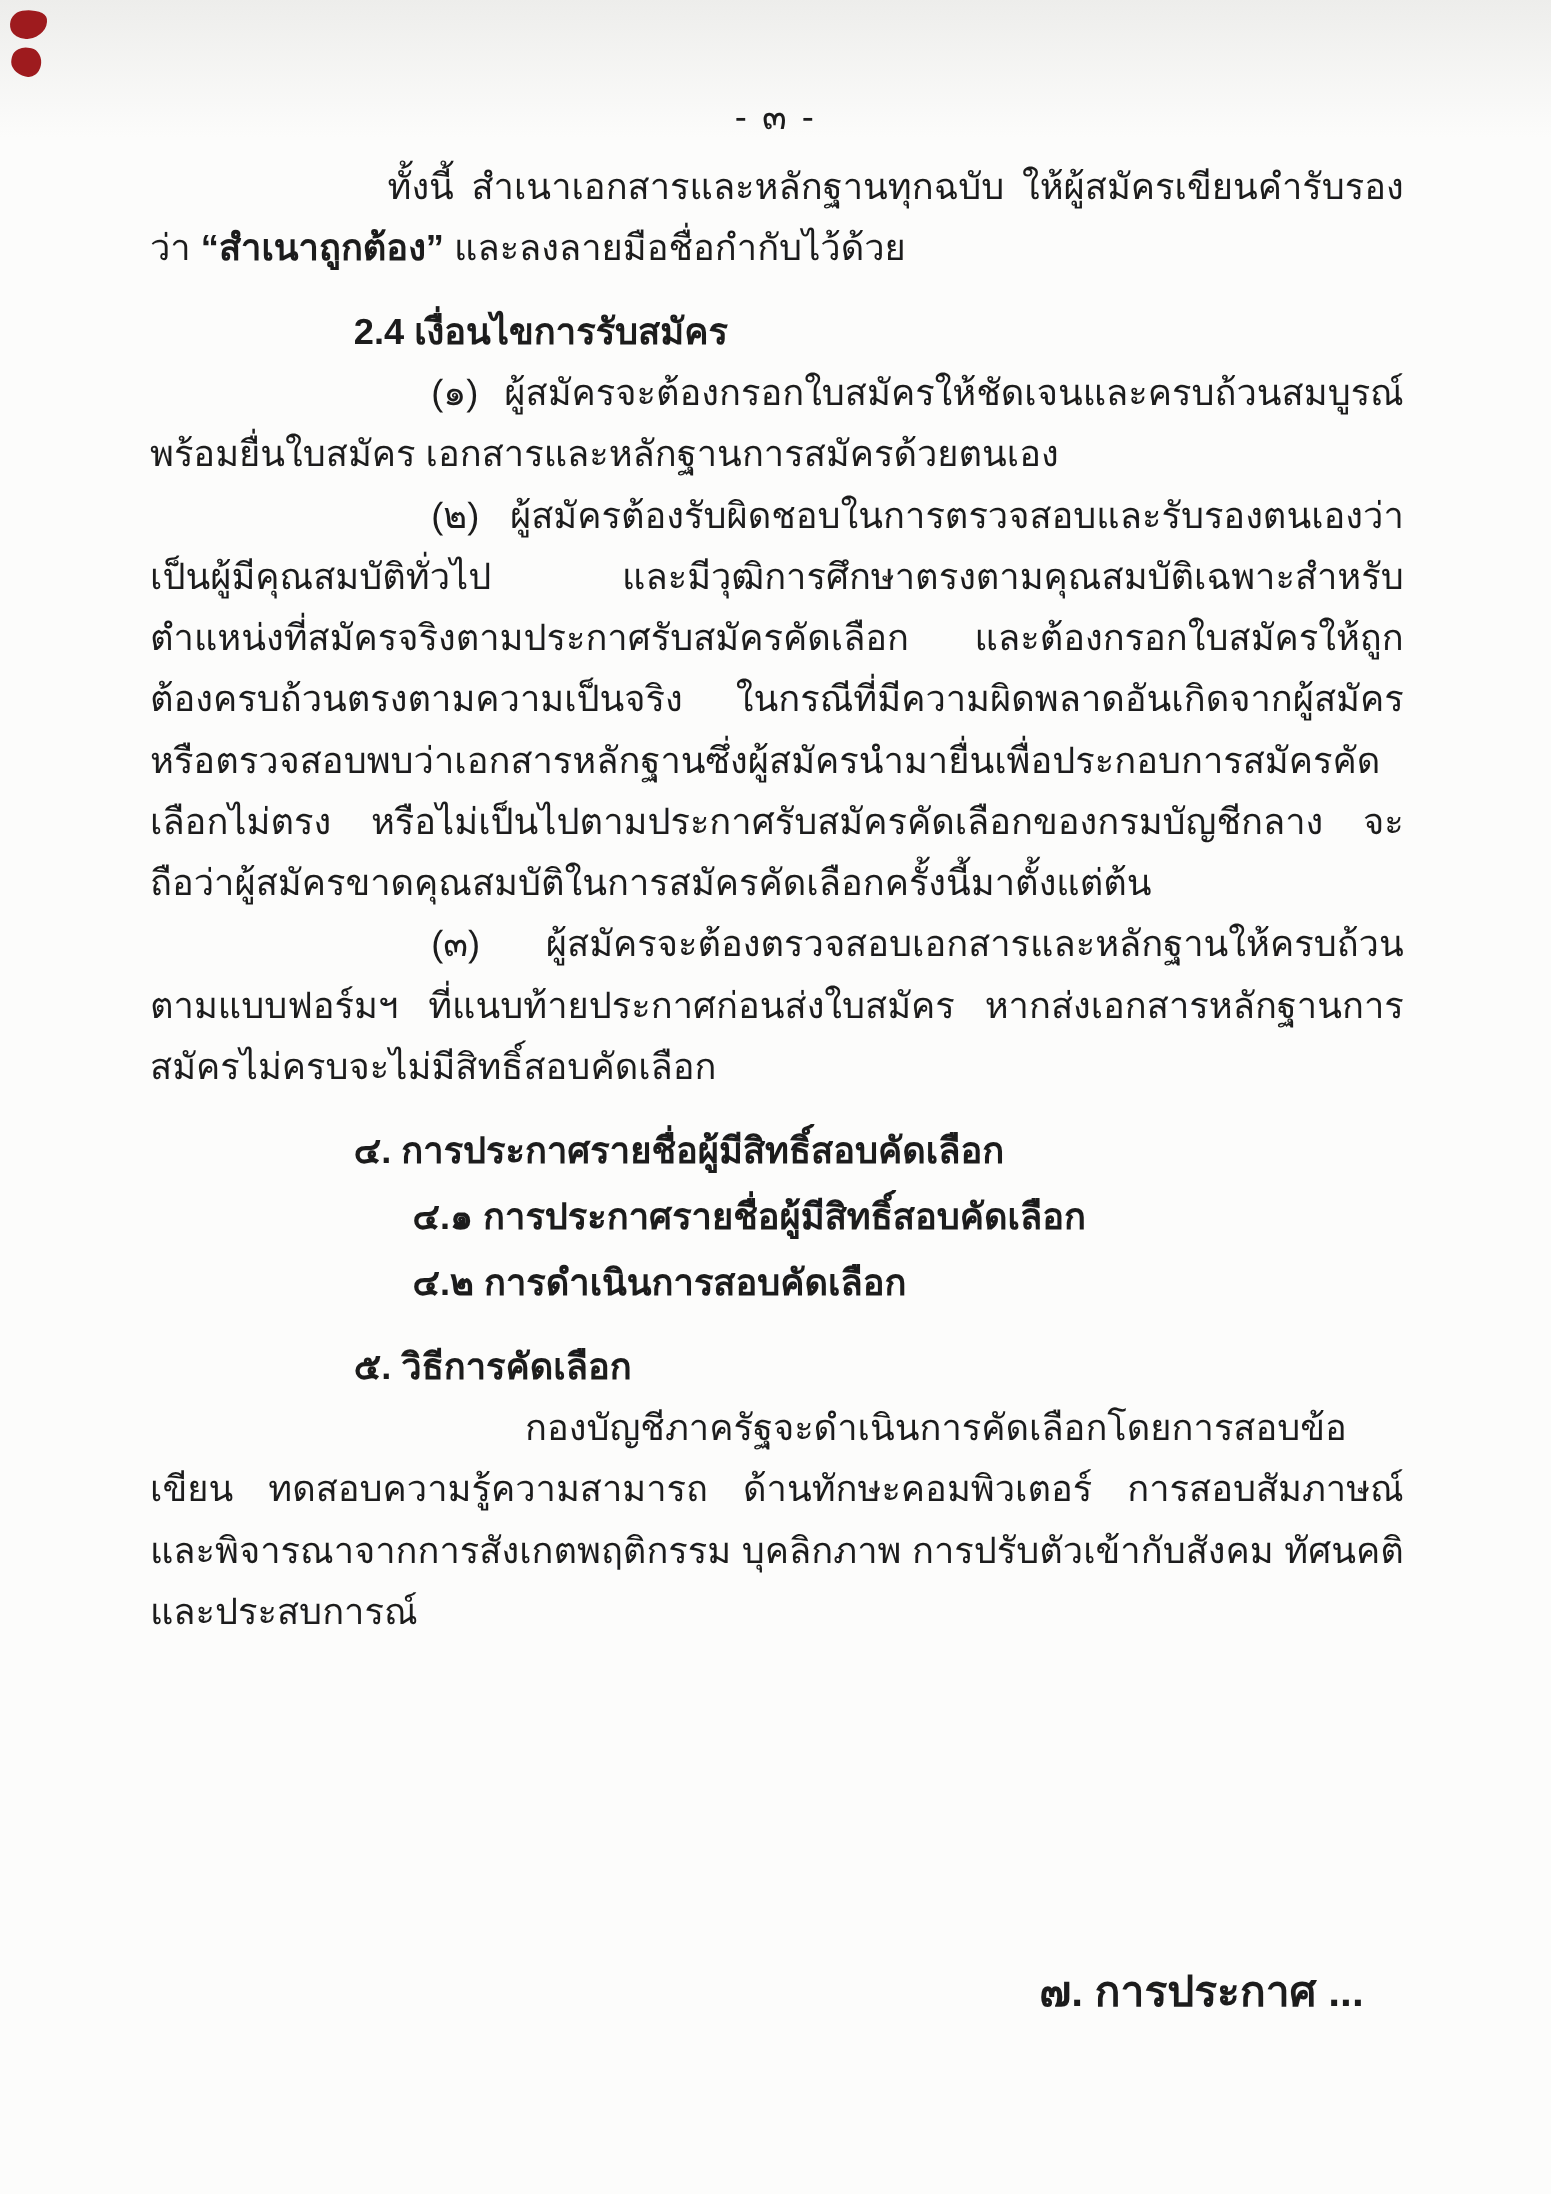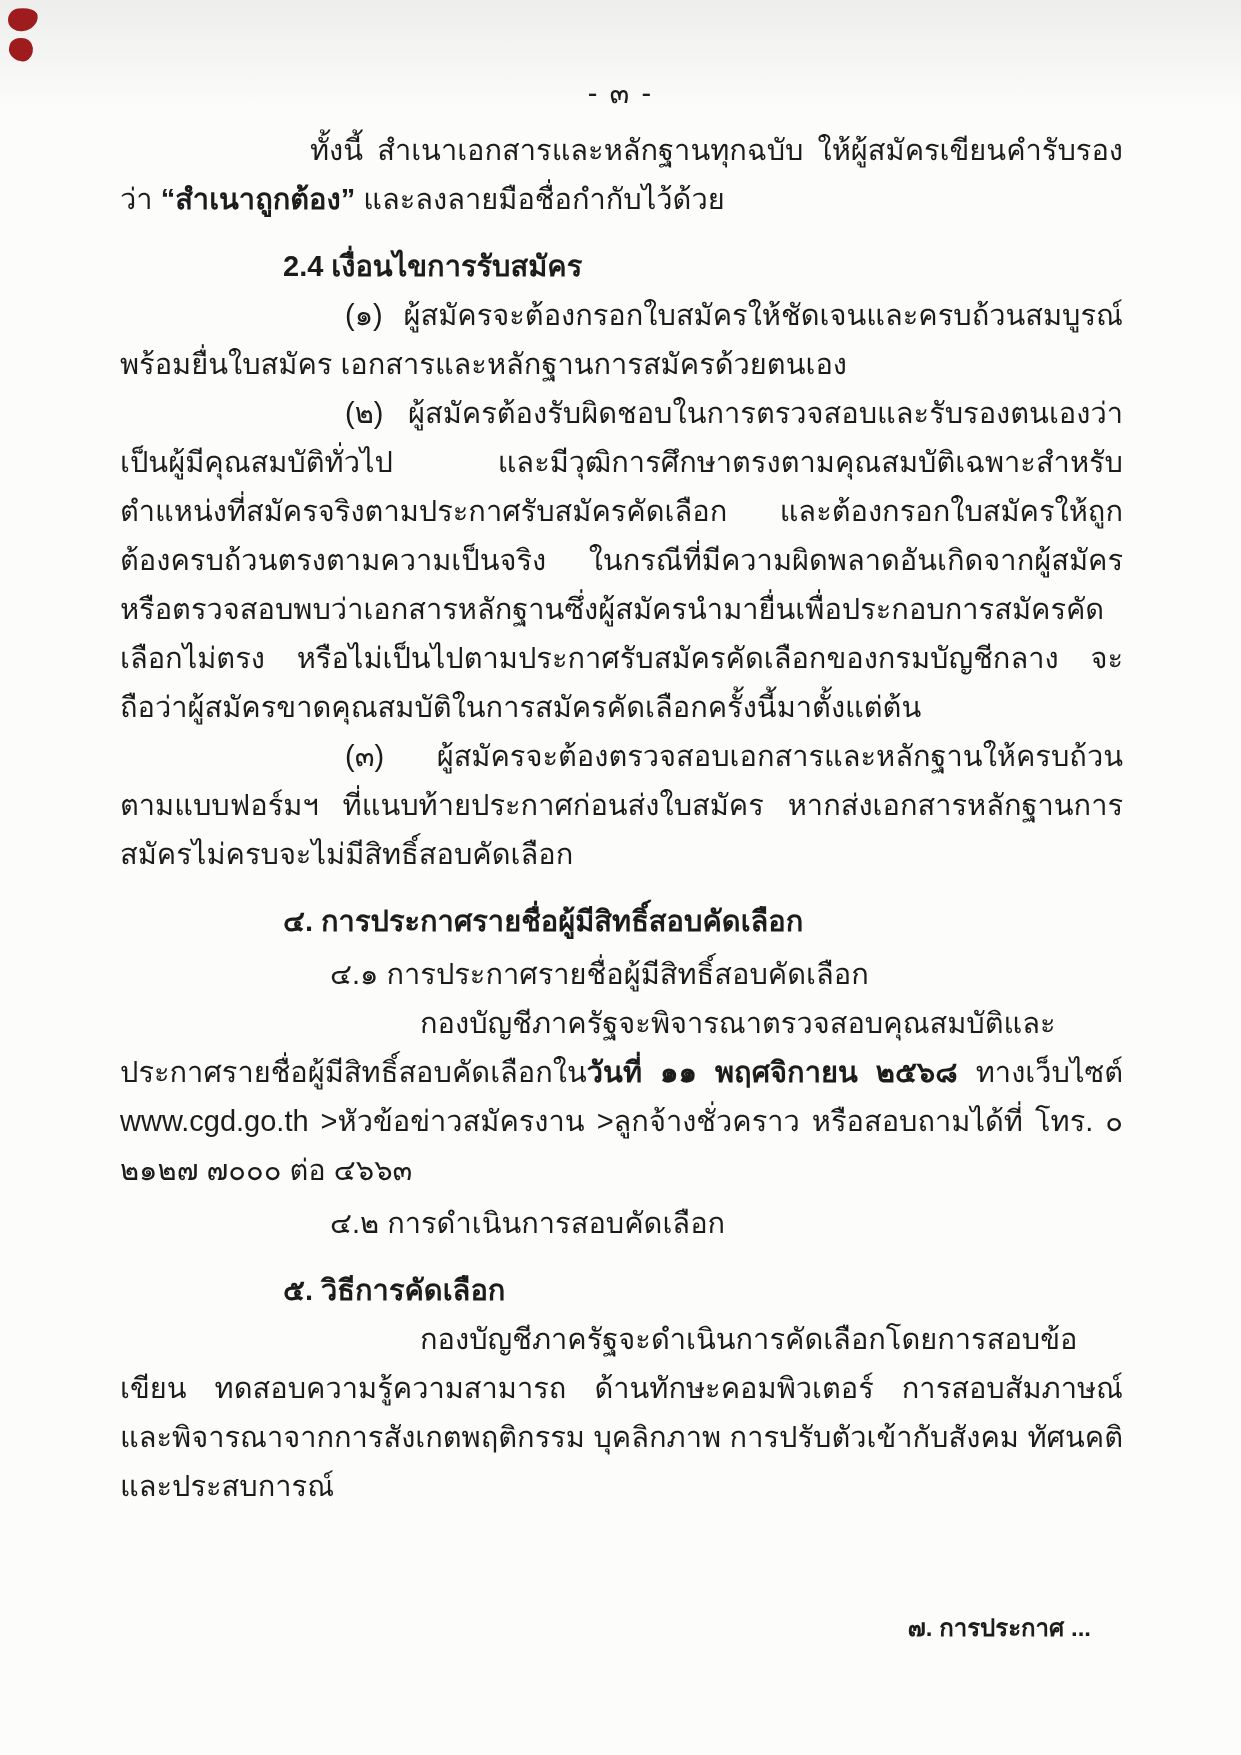--- a/index.html
+++ b/index.html
@@ -53,33 +53,33 @@
   .doc-body {
     position: absolute;
     top: 126px;
     left: 120px;
     width: 1003px;
     font-size: 29px;
     line-height: 49px;
   }
   .blk { margin: 0; }
   .blk.h1 { font-weight: 700; margin-top: 18px; }
-  .blk.h2 { font-weight: 400; margin-top: 4px; }
+  .blk.h2 { font-weight: 700; margin-top: 4px; }
   .blk.p  { text-align: justify; }
   .ind-1 { text-indent: 190px; }
   .ind-2 { text-indent: 163px; }
   .ind-3 { text-indent: 225px; }
   .ind-4 { text-indent: 300px; }
   .ind-5 { text-indent: 210px; }
   .blk b { font-weight: 700; }
   .footer-note {
     position: absolute;
-    top: 1608px;
+    top: 1566px;
     right: 150px;
-    font-size: 24px;
+    font-size: 34px;
     font-weight: 700;
   }
 </style>
 </head>
 <body>
 
 <div class="page" style="background: rgb(252, 252, 251); color: rgb(28, 28, 28);">
   <div class="scan-shade"></div>
 
   <div class="ink-marks" style="color: rgb(158, 27, 30);">
@@ -90,20 +90,19 @@
   <div class="page-number">- ๓ -</div>
 
   <div class="doc-body">
       <div class="blk p ind-1"><span>ทั้งนี้ สำเนาเอกสารและหลักฐานทุกฉบับ ให้ผู้สมัครเขียนคำรับรองว่า </span><b>“สำเนาถูกต้อง”</b><span> และลงลายมือชื่อกำกับไว้ด้วย</span></div>
       <div class="blk h1 ind-2"><span>2.4 เงื่อนไขการรับสมัคร</span></div>
       <div class="blk p ind-3"><span>(๑) ผู้สมัครจะต้องกรอกใบสมัครให้ชัดเจนและครบถ้วนสมบูรณ์ พร้อมยื่นใบสมัคร เอกสารและหลักฐานการสมัครด้วยตนเอง</span></div>
       <div class="blk p ind-3"><span>(๒) ผู้สมัครต้องรับผิดชอบในการตรวจสอบและรับรองตนเองว่าเป็นผู้มีคุณสมบัติทั่วไป และมีวุฒิการศึกษาตรงตามคุณสมบัติเฉพาะสำหรับตำแหน่งที่สมัครจริงตามประกาศรับสมัครคัดเลือก และต้องกรอกใบสมัครให้ถูกต้องครบถ้วนตรงตามความเป็นจริง ในกรณีที่มีความผิดพลาดอันเกิดจากผู้สมัคร หรือตรวจสอบพบว่าเอกสารหลักฐานซึ่งผู้สมัครนำมายื่นเพื่อประกอบการสมัครคัดเลือกไม่ตรง หรือไม่เป็นไปตามประกาศรับสมัครคัดเลือกของกรมบัญชีกลาง จะถือว่าผู้สมัครขาดคุณสมบัติในการสมัครคัดเลือกครั้งนี้มาตั้งแต่ต้น</span></div>
       <div class="blk p ind-3"><span>(๓) ผู้สมัครจะต้องตรวจสอบเอกสารและหลักฐานให้ครบถ้วนตามแบบฟอร์มฯ ที่แนบท้ายประกาศก่อนส่งใบสมัคร หากส่งเอกสารหลักฐานการสมัครไม่ครบจะไม่มีสิทธิ์สอบคัดเลือก</span></div>
       <div class="blk h1 ind-2"><span>๔. การประกาศรายชื่อผู้มีสิทธิ์สอบคัดเลือก</span></div>
       <div class="blk h2 ind-5"><span>๔.๑ การประกาศรายชื่อผู้มีสิทธิ์สอบคัดเลือก</span></div>
-      <div class="blk p ind-4"><span>กองบัญชีภาครัฐจะพิจารณาตรวจสอบคุณสมบัติและประกาศรายชื่อผู้มีสิทธิ์สอบคัดเลือกใน</span><b>วันที่ ๑๑ พฤศจิกายน ๒๕๖๘</b><span> ทางเว็บไซต์ www.cgd.go.th &gt;หัวข้อข่าวสมัครงาน &gt;ลูกจ้างชั่วคราว หรือสอบถามได้ที่ โทร. ๐ ๒๑๒๗ ๗๐๐๐ ต่อ ๔๖๖๓</span></div>
       <div class="blk h2 ind-5"><span>๔.๒ การดำเนินการสอบคัดเลือก</span></div>
       <div class="blk h1 ind-2"><span>๕. วิธีการคัดเลือก</span></div>
       <div class="blk p ind-4"><span>กองบัญชีภาครัฐจะดำเนินการคัดเลือกโดยการสอบข้อเขียน ทดสอบความรู้ความสามารถ ด้านทักษะคอมพิวเตอร์ การสอบสัมภาษณ์ และพิจารณาจากการสังเกตพฤติกรรม บุคลิกภาพ การปรับตัวเข้ากับสังคม ทัศนคติ และประสบการณ์</span></div>
     </div>
 
   <div class="footer-note">๗. การประกาศ ...</div>
 </div>
 
 </body></html>

